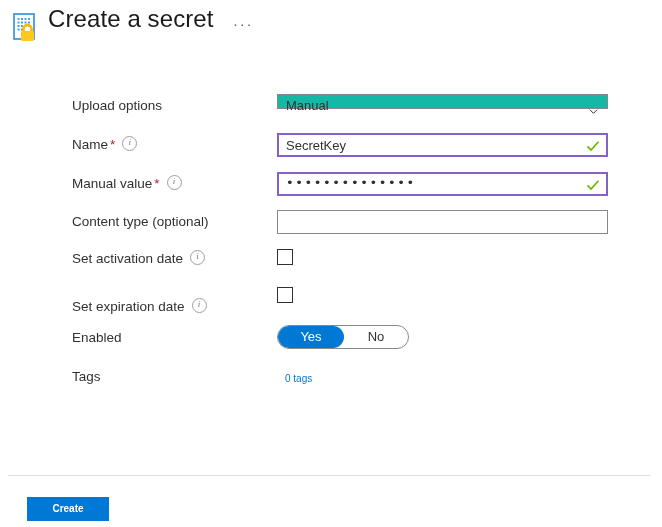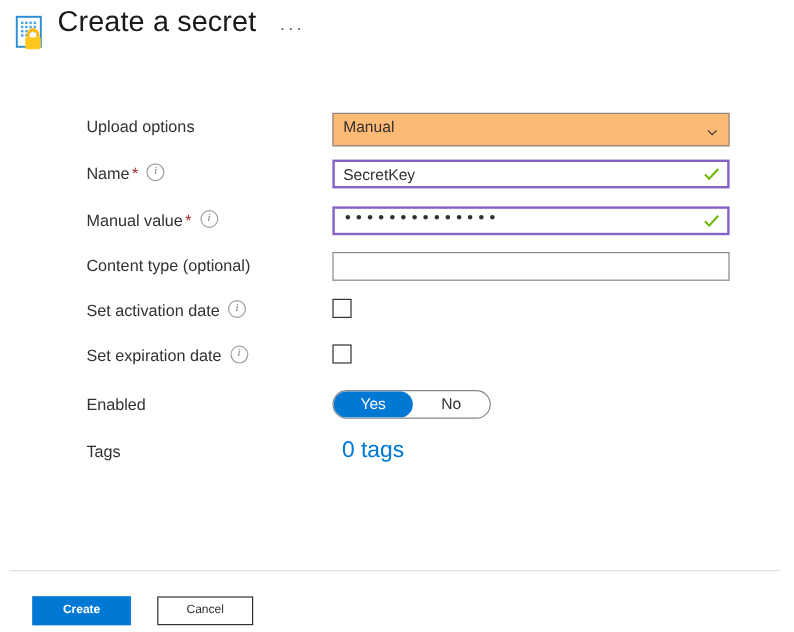--- a/index.html
+++ b/index.html
@@ -120,23 +120,23 @@
     line-height: 22px;
     outline: none;
   }
   .textbox.valid {
     border: 2px solid #8661c5;
     padding-left: 7px;
   }
   .dropdown {
     box-sizing: border-box;
     width: 331px;
-    height: 28px;
+    height: 15px;
     border: 1px solid #8a8886;
-    background: #fdba74;
+    background: #14b8a6;
     position: relative;
     cursor: pointer;
   }
   .dropdown .dd-value {
     position: absolute;
     left: 8px;
     top: 0;
     line-height: 22px;
     font-size: 13px;
     color: #323130;
@@ -210,21 +210,21 @@
     border-radius: 12px;
     font-weight: 400;
   }
   .toggle .opt-no {
     right: 0;
     width: 64px;
     color: #323130;
   }
 
   .link {
-    font-size: 19px;
+    font-size: 10px;
     color: #0078d4;
     text-decoration: none;
     cursor: pointer;
     line-height: 16px;
     display: inline-block;
     padding-left: 8px;
   }
 
   
   .divider {
@@ -369,21 +369,21 @@
   <div class="row" style="top:191px;">
     <div class="field-label" style="top:1px;">
       <span>Set activation date</span><span class="info-icon"></span>
     </div>
     <div class="ctrl" style="top:0;">
       <div class="checkbox"></div>
     </div>
   </div>
 
   <div class="row" style="top:229px;">
-    <div class="field-label" style="top:1px;">
+    <div class="field-label" style="top:11px;">
       <span>Set expiration date</span><span class="info-icon"></span>
     </div>
     <div class="ctrl" style="top:0;">
       <div class="checkbox"></div>
     </div>
   </div>
 
   <div class="row" style="top:267px;">
     <div class="field-label" style="top:4px;">
       <span>Enabled</span>
@@ -403,14 +403,13 @@
     <div class="ctrl" style="top:0;">
       <a class="link">0 tags</a>
     </div>
   </div>
 
 </div>
 
 <div class="divider"></div>
 <div class="footer">
   <button class="btn btn-primary">Create</button>
-  <button class="btn btn-secondary">Cancel</button>
 </div>
 
 </body></html>

